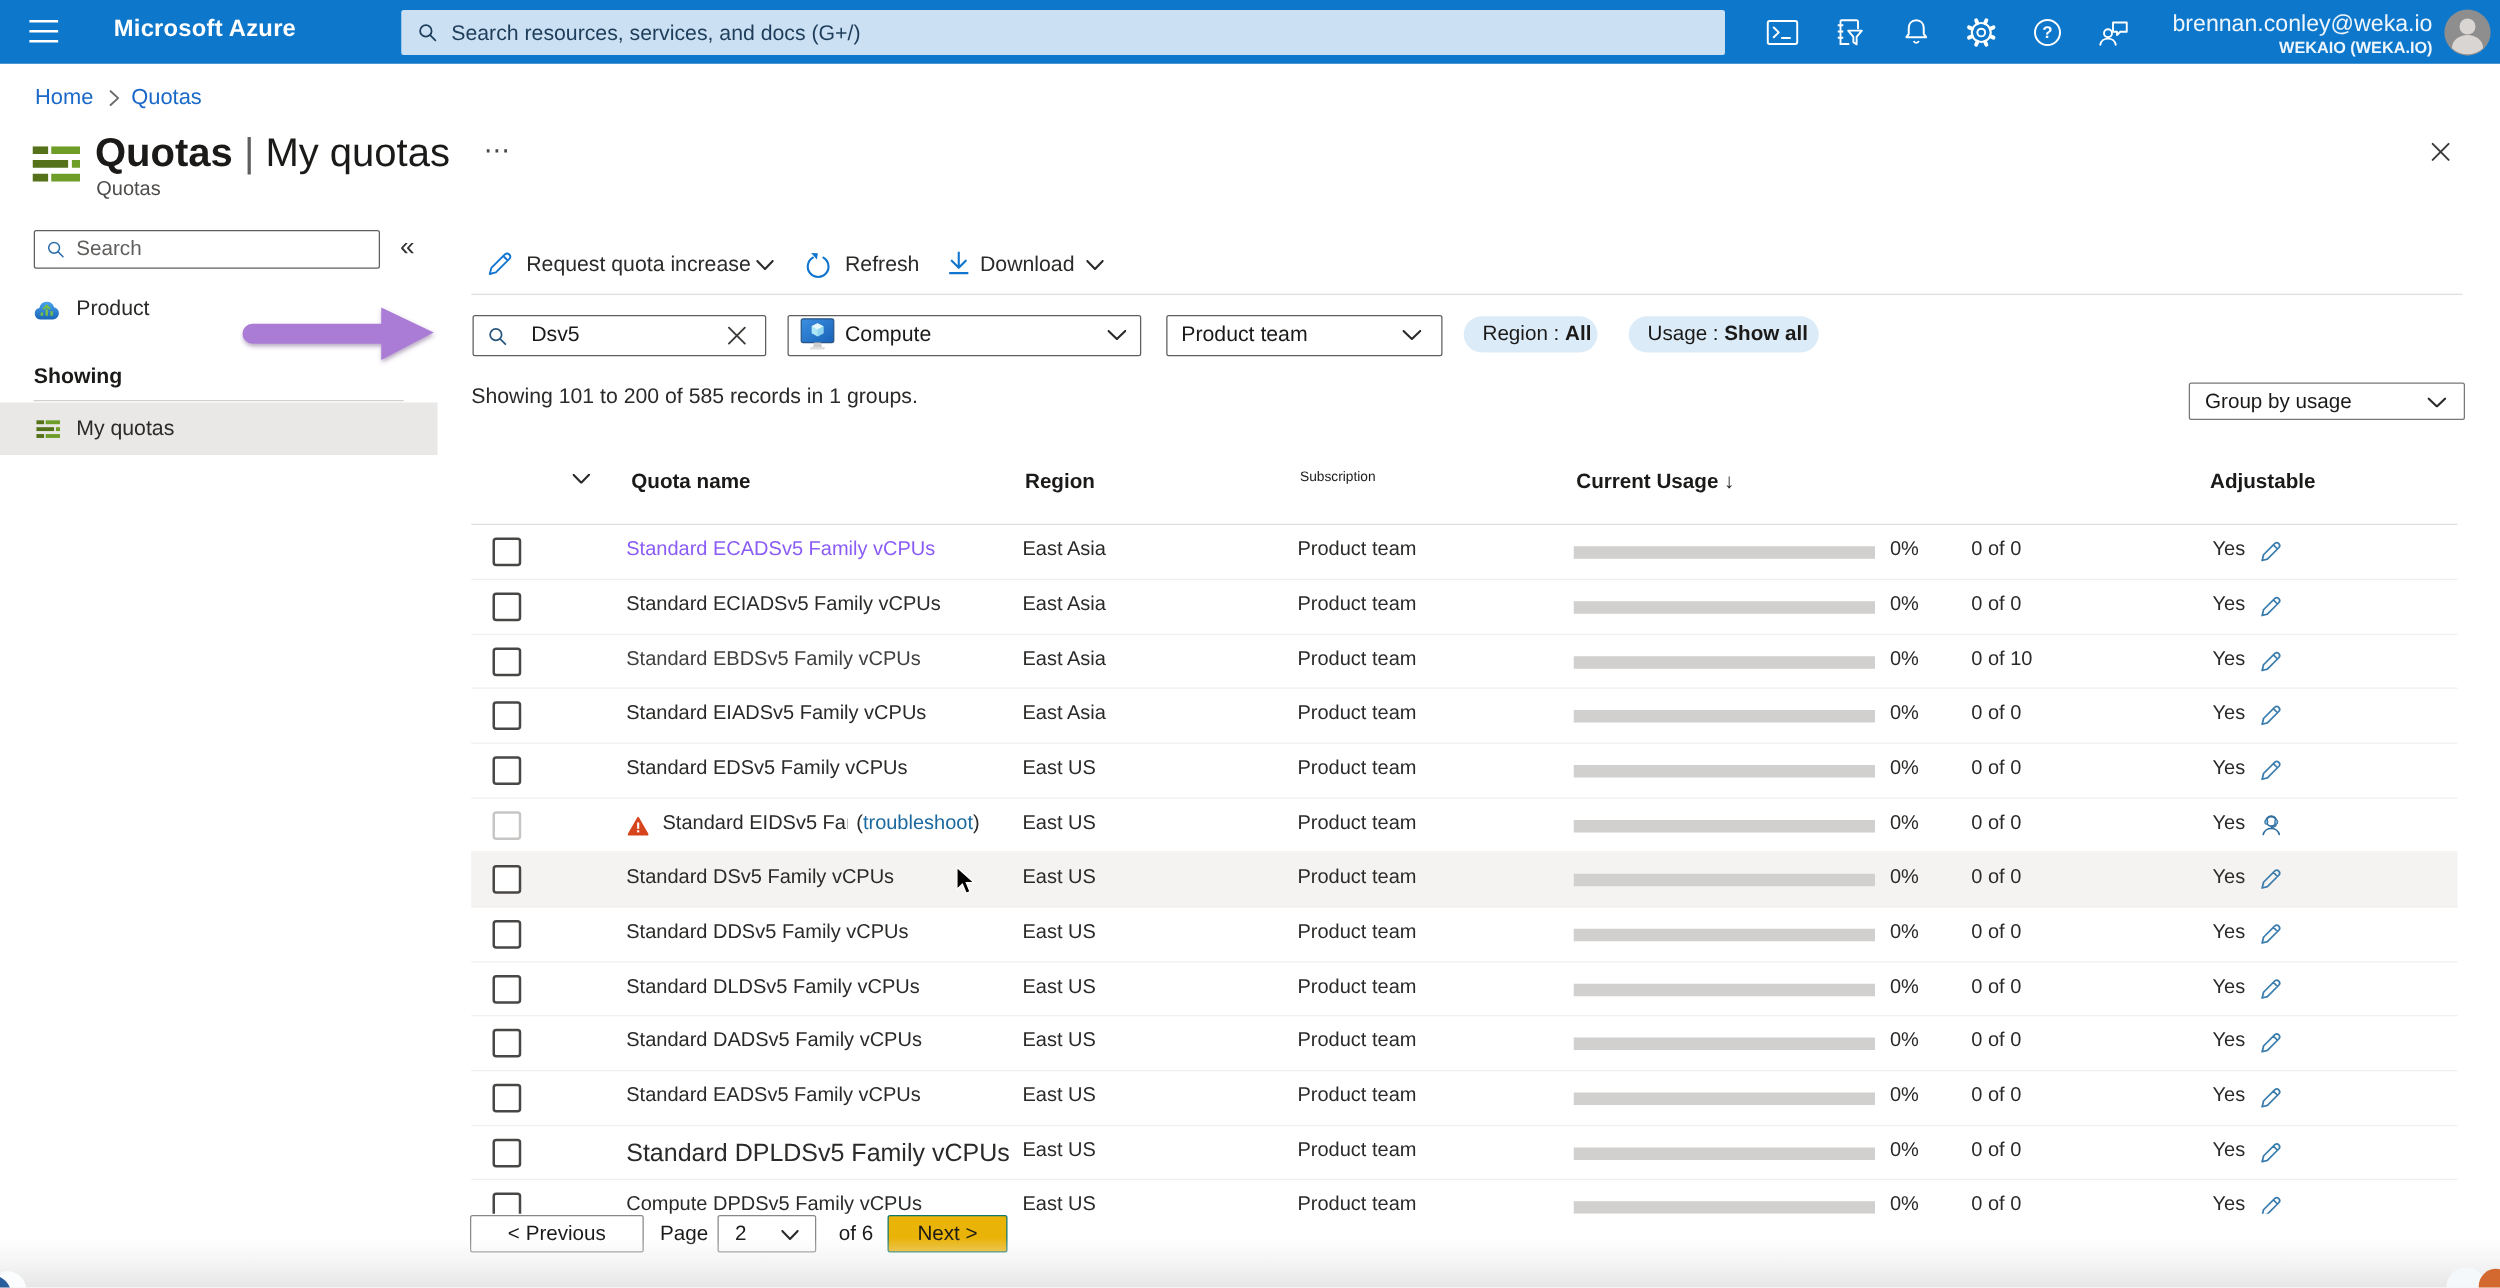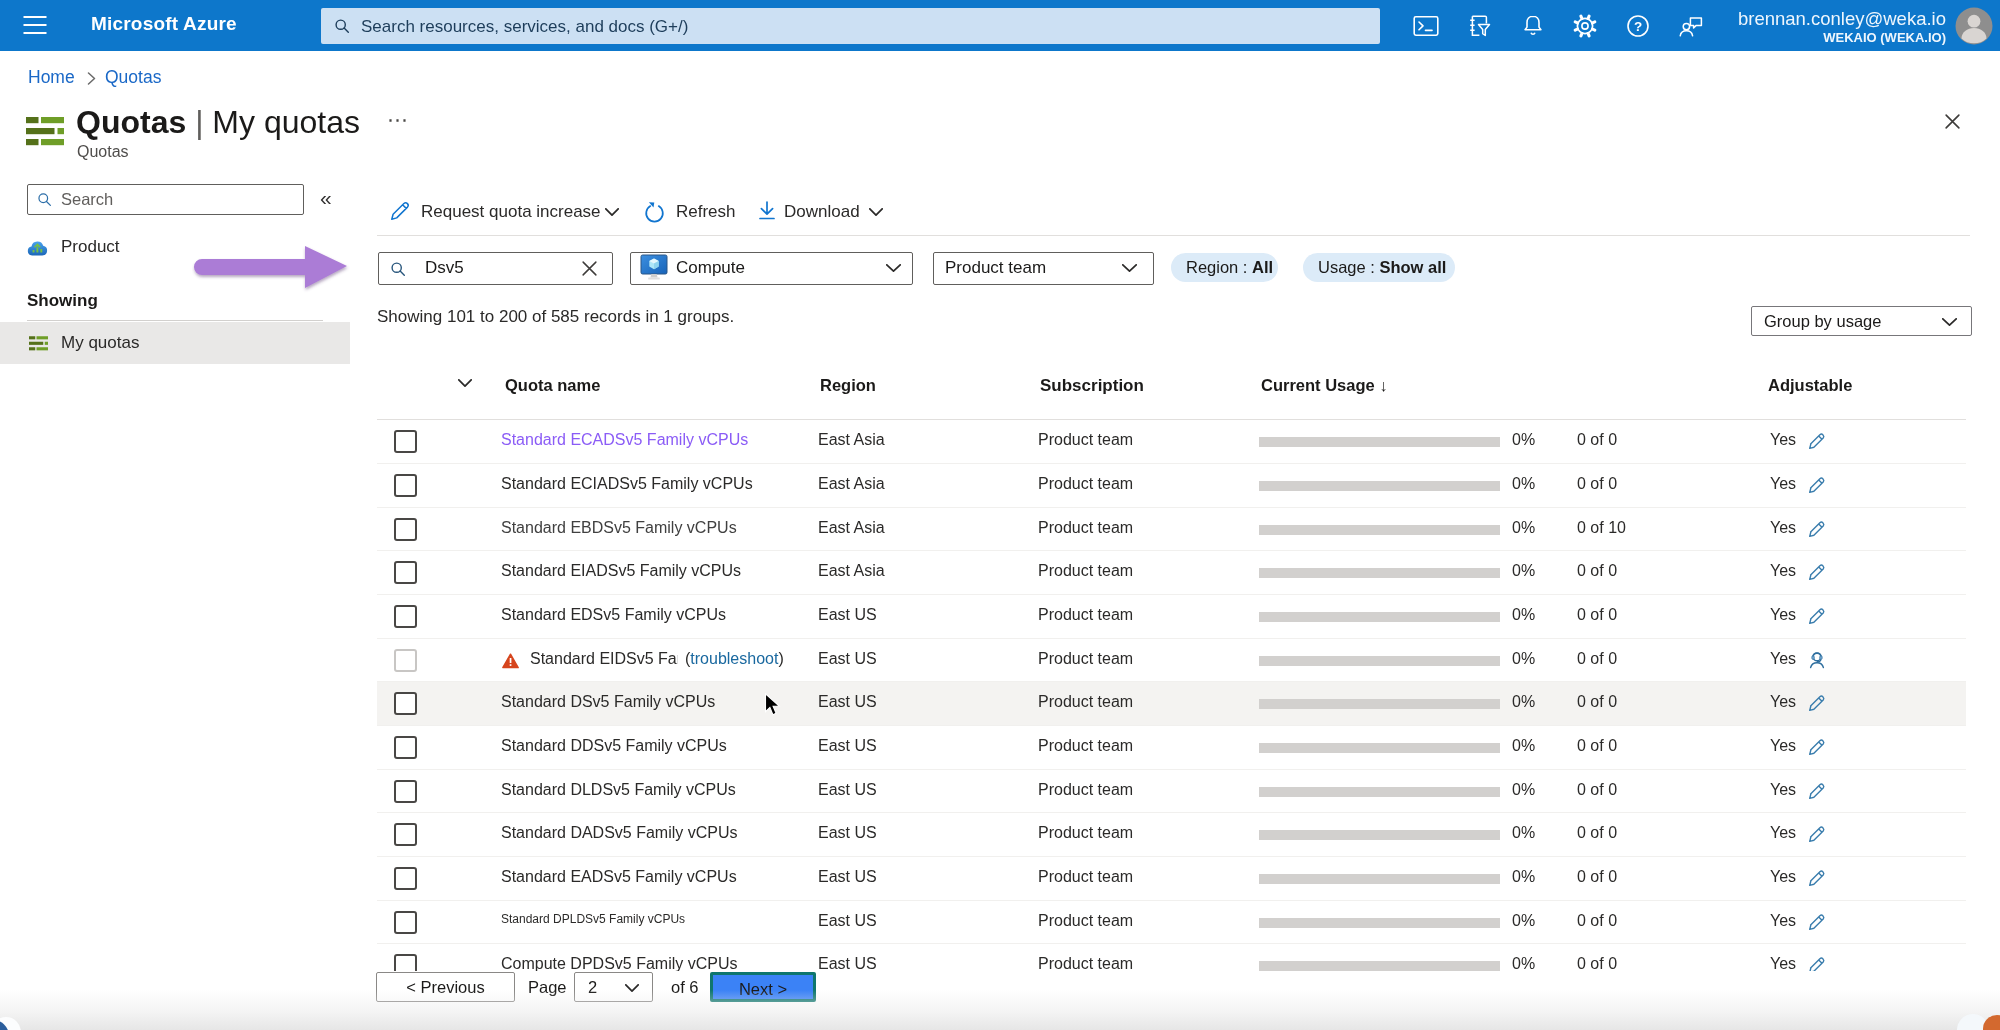--- a/index.html
+++ b/index.html
@@ -176,21 +176,21 @@
 <div class="abs" style="left:1751px;top:306px;width:221px;height:30px;border:1px solid #77767a;border-radius:2px;background:#fff"></div>
 <div class="lbl" style="left:1764px;top:312px;font-size:16.5px;color:#1b1a19">Group by usage</div>
 <svg width="15" height="8" viewBox="0 0 15 8" style="position:absolute;left:1942px;top:318px">
     <path d="M0.8 0.8 L7.5 7.2 L14.2 0.8" fill="none" stroke="#2b2a29" stroke-width="1.7" stroke-linecap="round" stroke-linejoin="round"></path>
   </svg>
 <svg width="14" height="8" viewBox="0 0 14 8" style="position:absolute;left:458px;top:379px">
     <path d="M0.8 0.8 L7.0 7.2 L13.2 0.8" fill="none" stroke="#2b2a29" stroke-width="1.7" stroke-linecap="round" stroke-linejoin="round"></path>
   </svg>
 <div class="lbl" style="left:505px;top:376px;font-size:16.5px;font-weight:bold;color:#1b1a19">Quota name</div>
 <div class="lbl" style="left:820px;top:376px;font-size:16.5px;font-weight:bold;color:#1b1a19">Region</div>
-<div class="lbl" style="left:1040px;top:376px;font-size:17px;font-weight:bold;color:#1b1a19">Subscription</div>
+<div class="lbl" style="left:1040px;top:376px;font-size:11px;font-weight:normal;color:#1b1a19">Subscription</div>
 <div class="lbl" style="left:1261px;top:376px;font-size:16.5px;font-weight:bold;color:#1b1a19">Current Usage <span style="font-weight:normal;font-size:16.5px">↓</span></div>
 <div class="lbl" style="left:1768px;top:376px;font-size:16.5px;font-weight:bold;color:#1b1a19">Adjustable</div>
 <div class="abs" style="left:377px;top:419px;width:1589px;height:1px;background:#e1dfdd"></div>
 <div class="abs" style="left:377px;top:420.3px;width:1589px;height:43.7px;">
   <div class="abs" style="left:17px;top:10px;width:23px;height:23px;border:2px solid #494745;border-radius:3px;background:#fff"></div>
   <div class="lbl" style="left:124px;top:11px;font-size:16px;color:#8b5cf6">Standard ECADSv5 Family vCPUs</div>
   <div class="lbl" style="left:441px;top:11px;font-size:16px;color:#2b2a29">East Asia</div>
   <div class="lbl" style="left:661px;top:11px;font-size:16px;color:#2b2a29">Product team</div>
   <div class="abs" style="left:882px;top:17px;width:241px;height:10px;background:#d2d0ce"></div>
   <div class="lbl" style="left:1135px;top:11px;font-size:16px;color:#2b2a29">0%</div>
@@ -348,21 +348,21 @@
   <div class="lbl" style="left:1135px;top:11px;font-size:16px;color:#2b2a29">0%</div>
   <div class="lbl" style="left:1200px;top:11px;font-size:16px;color:#2b2a29">0 of 0</div>
   <div class="lbl" style="left:1393px;top:11px;font-size:16px;color:#2b2a29">Yes</div>
 <svg width="20" height="20" viewBox="0 0 20 20" style="position:absolute;left:1430px;top:11px">
       <path d="M3.6 13.0 L12.9 3.7 a2.35 2.35 0 0 1 3.3 3.3 L6.9 16.3 l-4.2 1.1 1.1-4.2 Z M11.7 4.9 l3.3 3.3" fill="none" stroke="#3a7dad" stroke-width="1.4" stroke-linejoin="round"></path>
     </svg>
   <div class="abs" style="left:0;bottom:0;width:1589px;height:1px;background:#f1f0ee"></div>
 </div>
 <div class="abs" style="left:377px;top:900.6px;width:1589px;height:43.7px;">
   <div class="abs" style="left:17px;top:10px;width:23px;height:23px;border:2px solid #494745;border-radius:3px;background:#fff"></div>
-  <div class="lbl" style="left:124px;top:11px;font-size:12px;color:#2b2a29">Standard DPLDSv5 Family vCPUs</div>
+  <div class="lbl" style="left:124px;top:11px;font-size:20px;color:#2b2a29">Standard DPLDSv5 Family vCPUs</div>
   <div class="lbl" style="left:441px;top:11px;font-size:16px;color:#2b2a29">East US</div>
   <div class="lbl" style="left:661px;top:11px;font-size:16px;color:#2b2a29">Product team</div>
   <div class="abs" style="left:882px;top:17px;width:241px;height:10px;background:#d2d0ce"></div>
   <div class="lbl" style="left:1135px;top:11px;font-size:16px;color:#2b2a29">0%</div>
   <div class="lbl" style="left:1200px;top:11px;font-size:16px;color:#2b2a29">0 of 0</div>
   <div class="lbl" style="left:1393px;top:11px;font-size:16px;color:#2b2a29">Yes</div>
 <svg width="20" height="20" viewBox="0 0 20 20" style="position:absolute;left:1430px;top:11px">
       <path d="M3.6 13.0 L12.9 3.7 a2.35 2.35 0 0 1 3.3 3.3 L6.9 16.3 l-4.2 1.1 1.1-4.2 Z M11.7 4.9 l3.3 3.3" fill="none" stroke="#3a7dad" stroke-width="1.4" stroke-linejoin="round"></path>
     </svg>
   <div class="abs" style="left:0;bottom:0;width:1589px;height:1px;background:#f1f0ee"></div>
@@ -386,21 +386,21 @@
 </svg>
 <div class="abs" style="left:0;top:971px;width:2000px;height:36px;background:#fff"></div>
 <div class="abs" style="left:376px;top:972px;width:139px;height:30px;border:1px solid #8a8886;border-radius:2px;background:#fff;text-align:center;line-height:28px;font-size:16.5px;color:#1b1a19">&lt; Previous</div>
 <div class="lbl" style="left:528px;top:978px;font-size:16.5px;color:#1b1a19">Page</div>
 <div class="abs" style="left:574px;top:972px;width:79px;height:30px;border:1px solid #8a8886;border-radius:2px;background:#fff"></div>
 <div class="lbl" style="left:588px;top:978px;font-size:16.5px;color:#1b1a19">2</div>
 <svg width="14" height="8" viewBox="0 0 14 8" style="position:absolute;left:625px;top:984px">
     <path d="M0.8 0.8 L7.0 7.2 L13.2 0.8" fill="none" stroke="#2b2a29" stroke-width="1.7" stroke-linecap="round" stroke-linejoin="round"></path>
   </svg>
 <div class="lbl" style="left:671px;top:978px;font-size:16.5px;color:#1b1a19">of 6</div>
-<div class="abs" style="left:710px;top:972px;width:106px;height:30px;border:3px solid #0f766e;border-radius:2px;background:#3b82f6;text-align:center;line-height:28px;font-size:16.5px;color:#1b1a19">Next &gt;</div>
+<div class="abs" style="left:710px;top:972px;width:96px;height:30px;border:1px solid #0f766e;border-radius:2px;background:#eab308;text-align:center;line-height:28px;font-size:16.5px;color:#1b1a19">Next &gt;</div>
 <div class="abs" style="left:0;top:990px;width:2000px;height:40px;background:linear-gradient(rgba(240,240,240,0), rgba(236,236,236,0.6) 55%, #e6e6e6)"></div>
 <svg width="40" height="40" viewBox="0 0 40 40" style="position:absolute;left:0;top:990px">
     <circle cx="6" cy="42" r="15" fill="#fcfdfe"></circle>
     <circle cx="-7" cy="46" r="16" fill="#2a5d9c"></circle>
   </svg>
 <svg width="60" height="40" viewBox="0 0 60 40" style="position:absolute;left:1940px;top:990px">
     <circle cx="33" cy="40" r="16" fill="#f4f8fb"></circle>
     <circle cx="57" cy="39" r="14" fill="#d3692f"></circle>
   </svg>
 </body></html>

